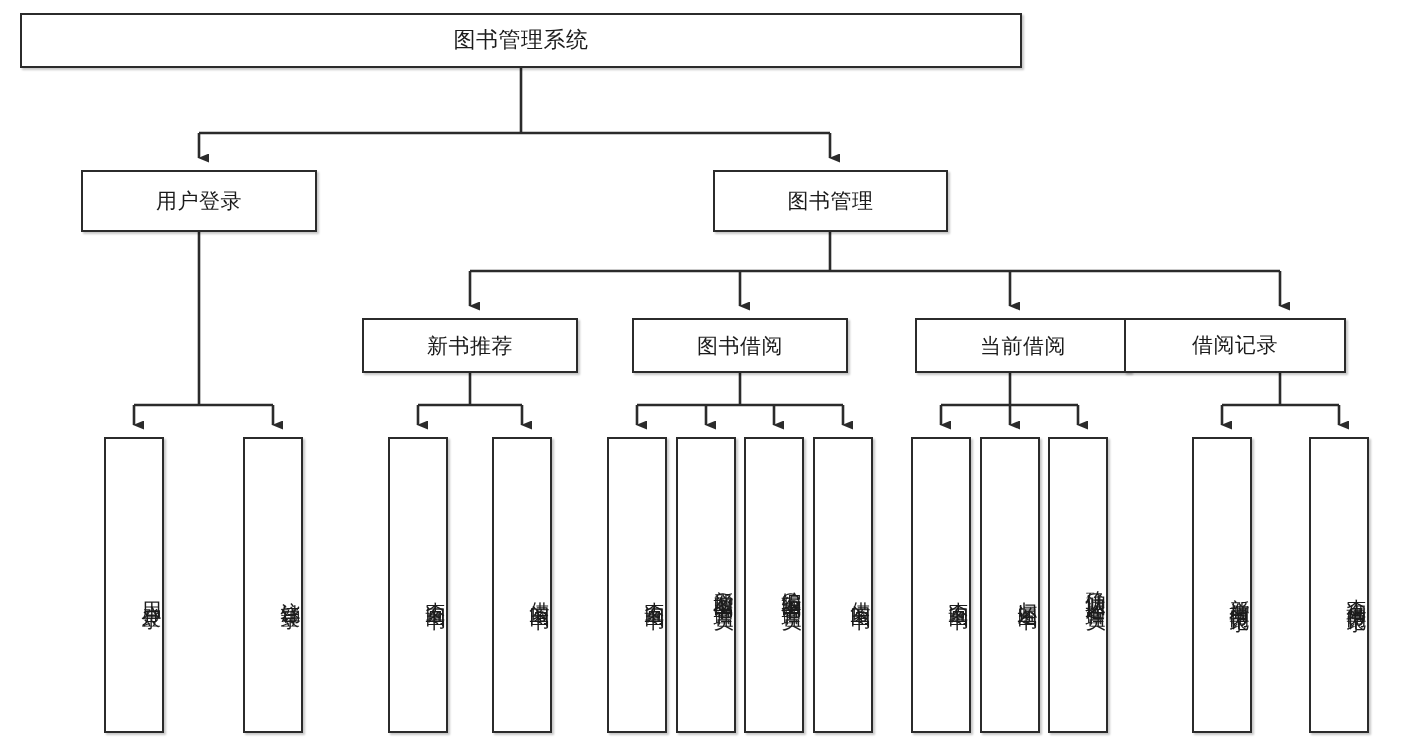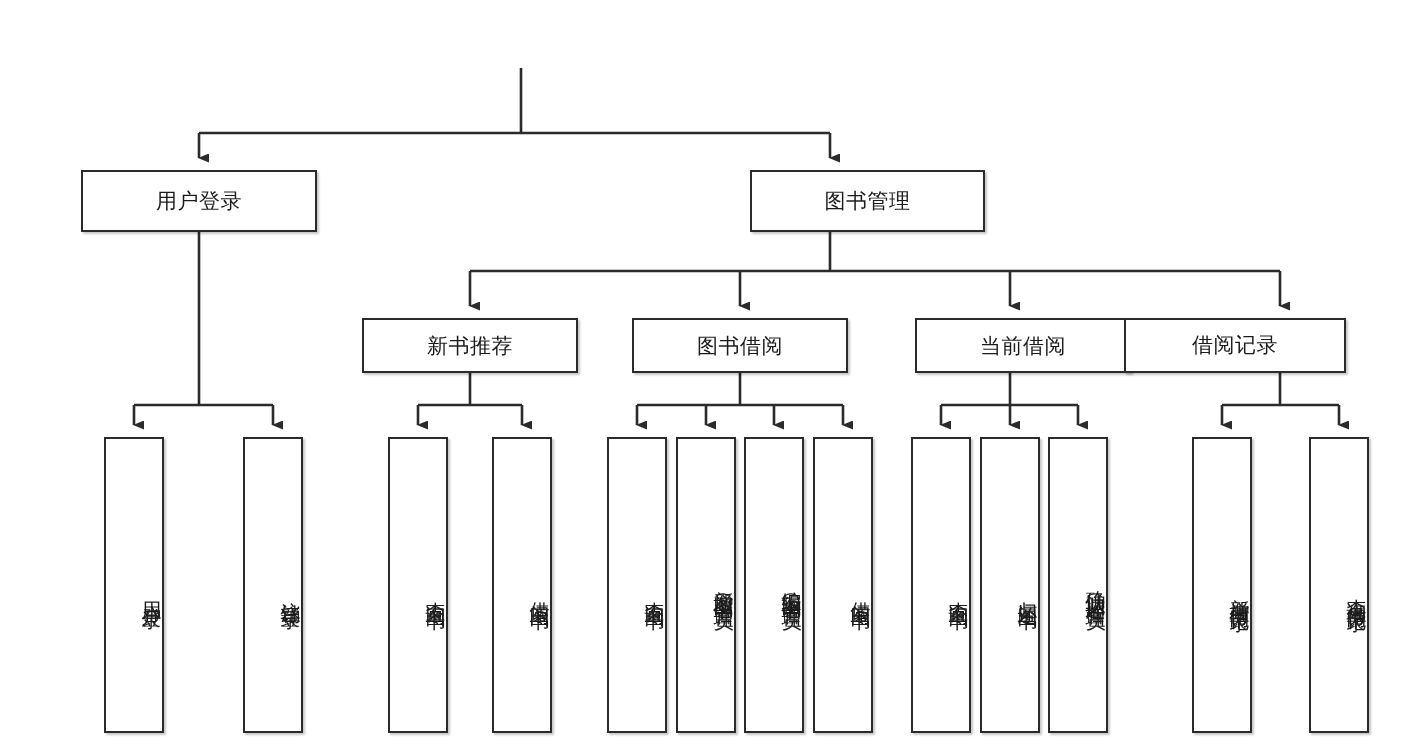--- a/index.html
+++ b/index.html
@@ -117,25 +117,28 @@
       <path d="M1010,405 L1010,425" marker-end="url(#arrow)"></path>
       <path d="M1078,405 L1078,425" marker-end="url(#arrow)"></path>
 
       <path d="M1280,373 L1280,405"></path>
       <path d="M1222,405 L1339,405"></path>
       <path d="M1222,405 L1222,425" marker-end="url(#arrow)"></path>
       <path d="M1339,405 L1339,425" marker-end="url(#arrow)"></path>
     </g>
   </svg>
 
+  <div class="node h lvl1" style="left:20px; top:13px; width:1002px; height:55px;">
+    <span>图书管理系统</span>
+  </div>
 
   <div class="node h" style="left:81px; top:170px; width:236px; height:62px;">
     <span>用户登录</span>
   </div>
-  <div class="node h" style="left:750px; top:170px; width:235px; height:62px;">
+  <div class="node h" style="left:713px; top:170px; width:235px; height:62px;">
     <span>图书管理</span>
   </div>
 
   <div class="node h" style="left:632px; top:318px; width:216px; height:55px;">
     <span>图书借阅</span>
   </div>
   <div class="node h" style="left:362px; top:318px; width:216px; height:55px;">
     <span>新书推荐</span>
   </div>
   <div class="node h" style="left:902px; top:318px; width:216px; height:55px;margin-left:13px;">

